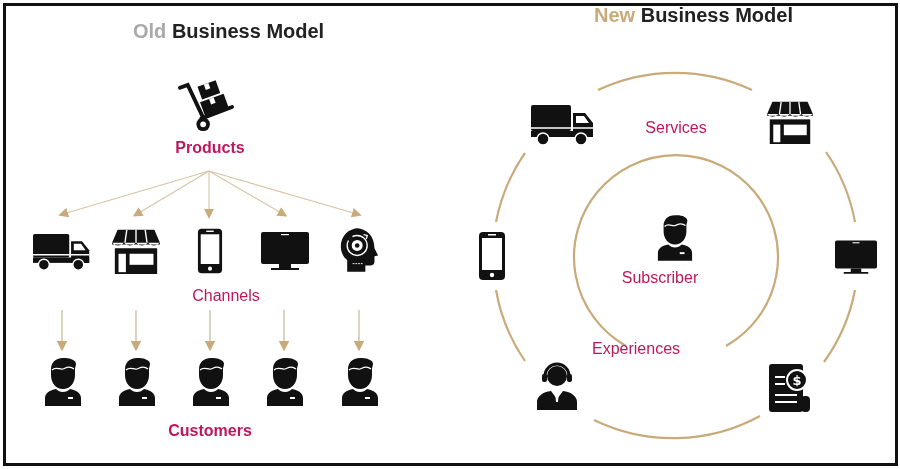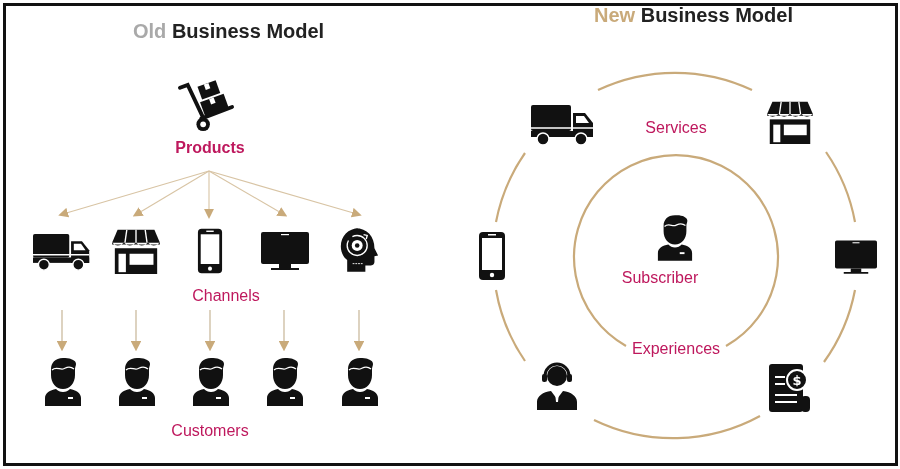--- a/index.html
+++ b/index.html
@@ -161,17 +161,17 @@
   <use href="#sym-store" x="764" y="100" width="52" height="44"></use>
   <use href="#sym-monitor" x="835" y="240" width="42" height="36"></use>
   <use href="#sym-invoice" x="767" y="362" width="46" height="52"></use>
   <use href="#sym-agent" x="535" y="360" width="44" height="50"></use>
   <use href="#sym-phone" x="477" y="231" width="30" height="50"></use>
   <use href="#sym-person" x="656" y="210" width="38" height="54"></use>
 </svg>
 
 <div class="label" style="left:210px; top:139px;font-weight:bold;">Products</div>
 <div class="label" style="left:226px; top:287px;">Channels</div>
-<div class="label" style="left:210px; top:422px;">Customers</div>
+<div class="label" style="left:210px; top:422px;font-weight:bold;">Customers</div>
 
 <div class="label" style="left:676px; top:119px;">Services</div>
 <div class="label" style="left:660px; top:269px;">Subscriber</div>
-<div class="label" style="left:676px; top:340px;">Experiences</div>
+<div class="label" style="left:636px; top:340px;">Experiences</div>
 
 </body></html>

